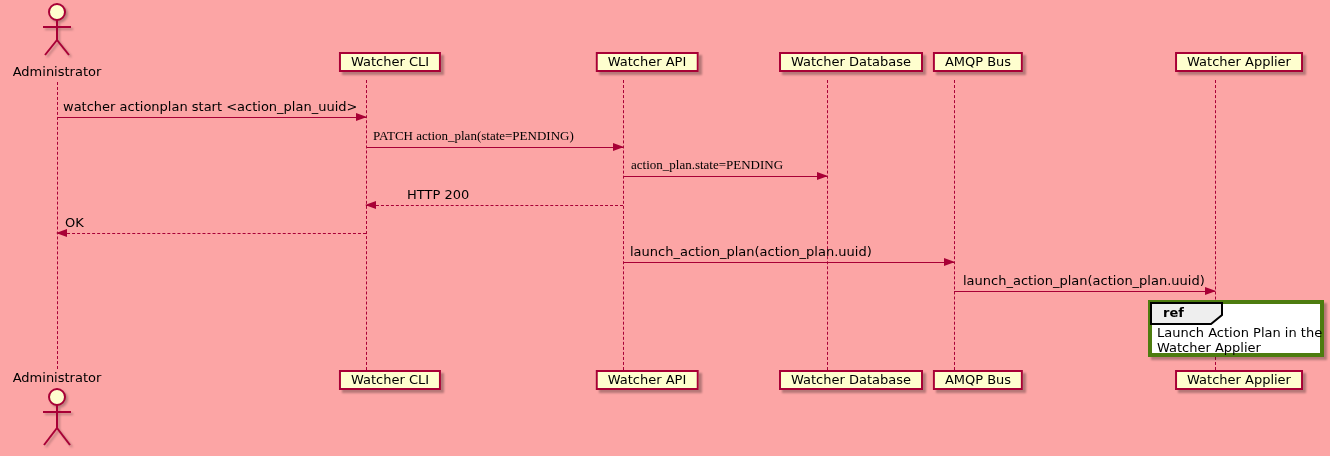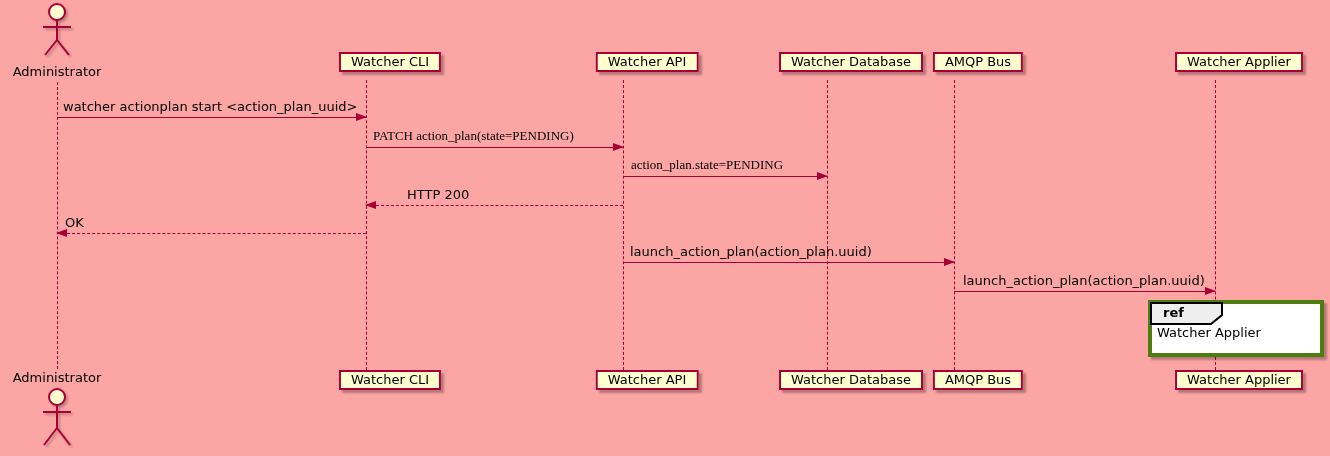--- a/index.html
+++ b/index.html
@@ -165,20 +165,21 @@
     <div class="msg-line"></div>
     <div class="arrow-right"></div>
   </div>
 
   <div class="ref-box">
     <svg class="ref-tab" width="74" height="23" viewBox="0 0 74 23">
       <polygon points="1,1 72,1 72,13 61,22 1,22" fill="#EEEEEE" stroke="#000000" stroke-width="2"></polygon>
     </svg>
     <div class="ref-keyword">ref</div>
     <div class="ref-text">
+      <div>Launch Action Plan in the</div>
       <div>Watcher Applier</div>
     </div>
   </div>
 
   <div class="pbox" style="left:366px; top:370px;">Watcher CLI</div>
   <div class="pbox" style="left:623px; top:370px;">Watcher API</div>
   <div class="pbox" style="left:827px; top:370px;">Watcher Database</div>
   <div class="pbox" style="left:954px; top:370px;">AMQP Bus</div>
   <div class="pbox" style="left:1215px; top:370px;">Watcher Applier</div>
 

